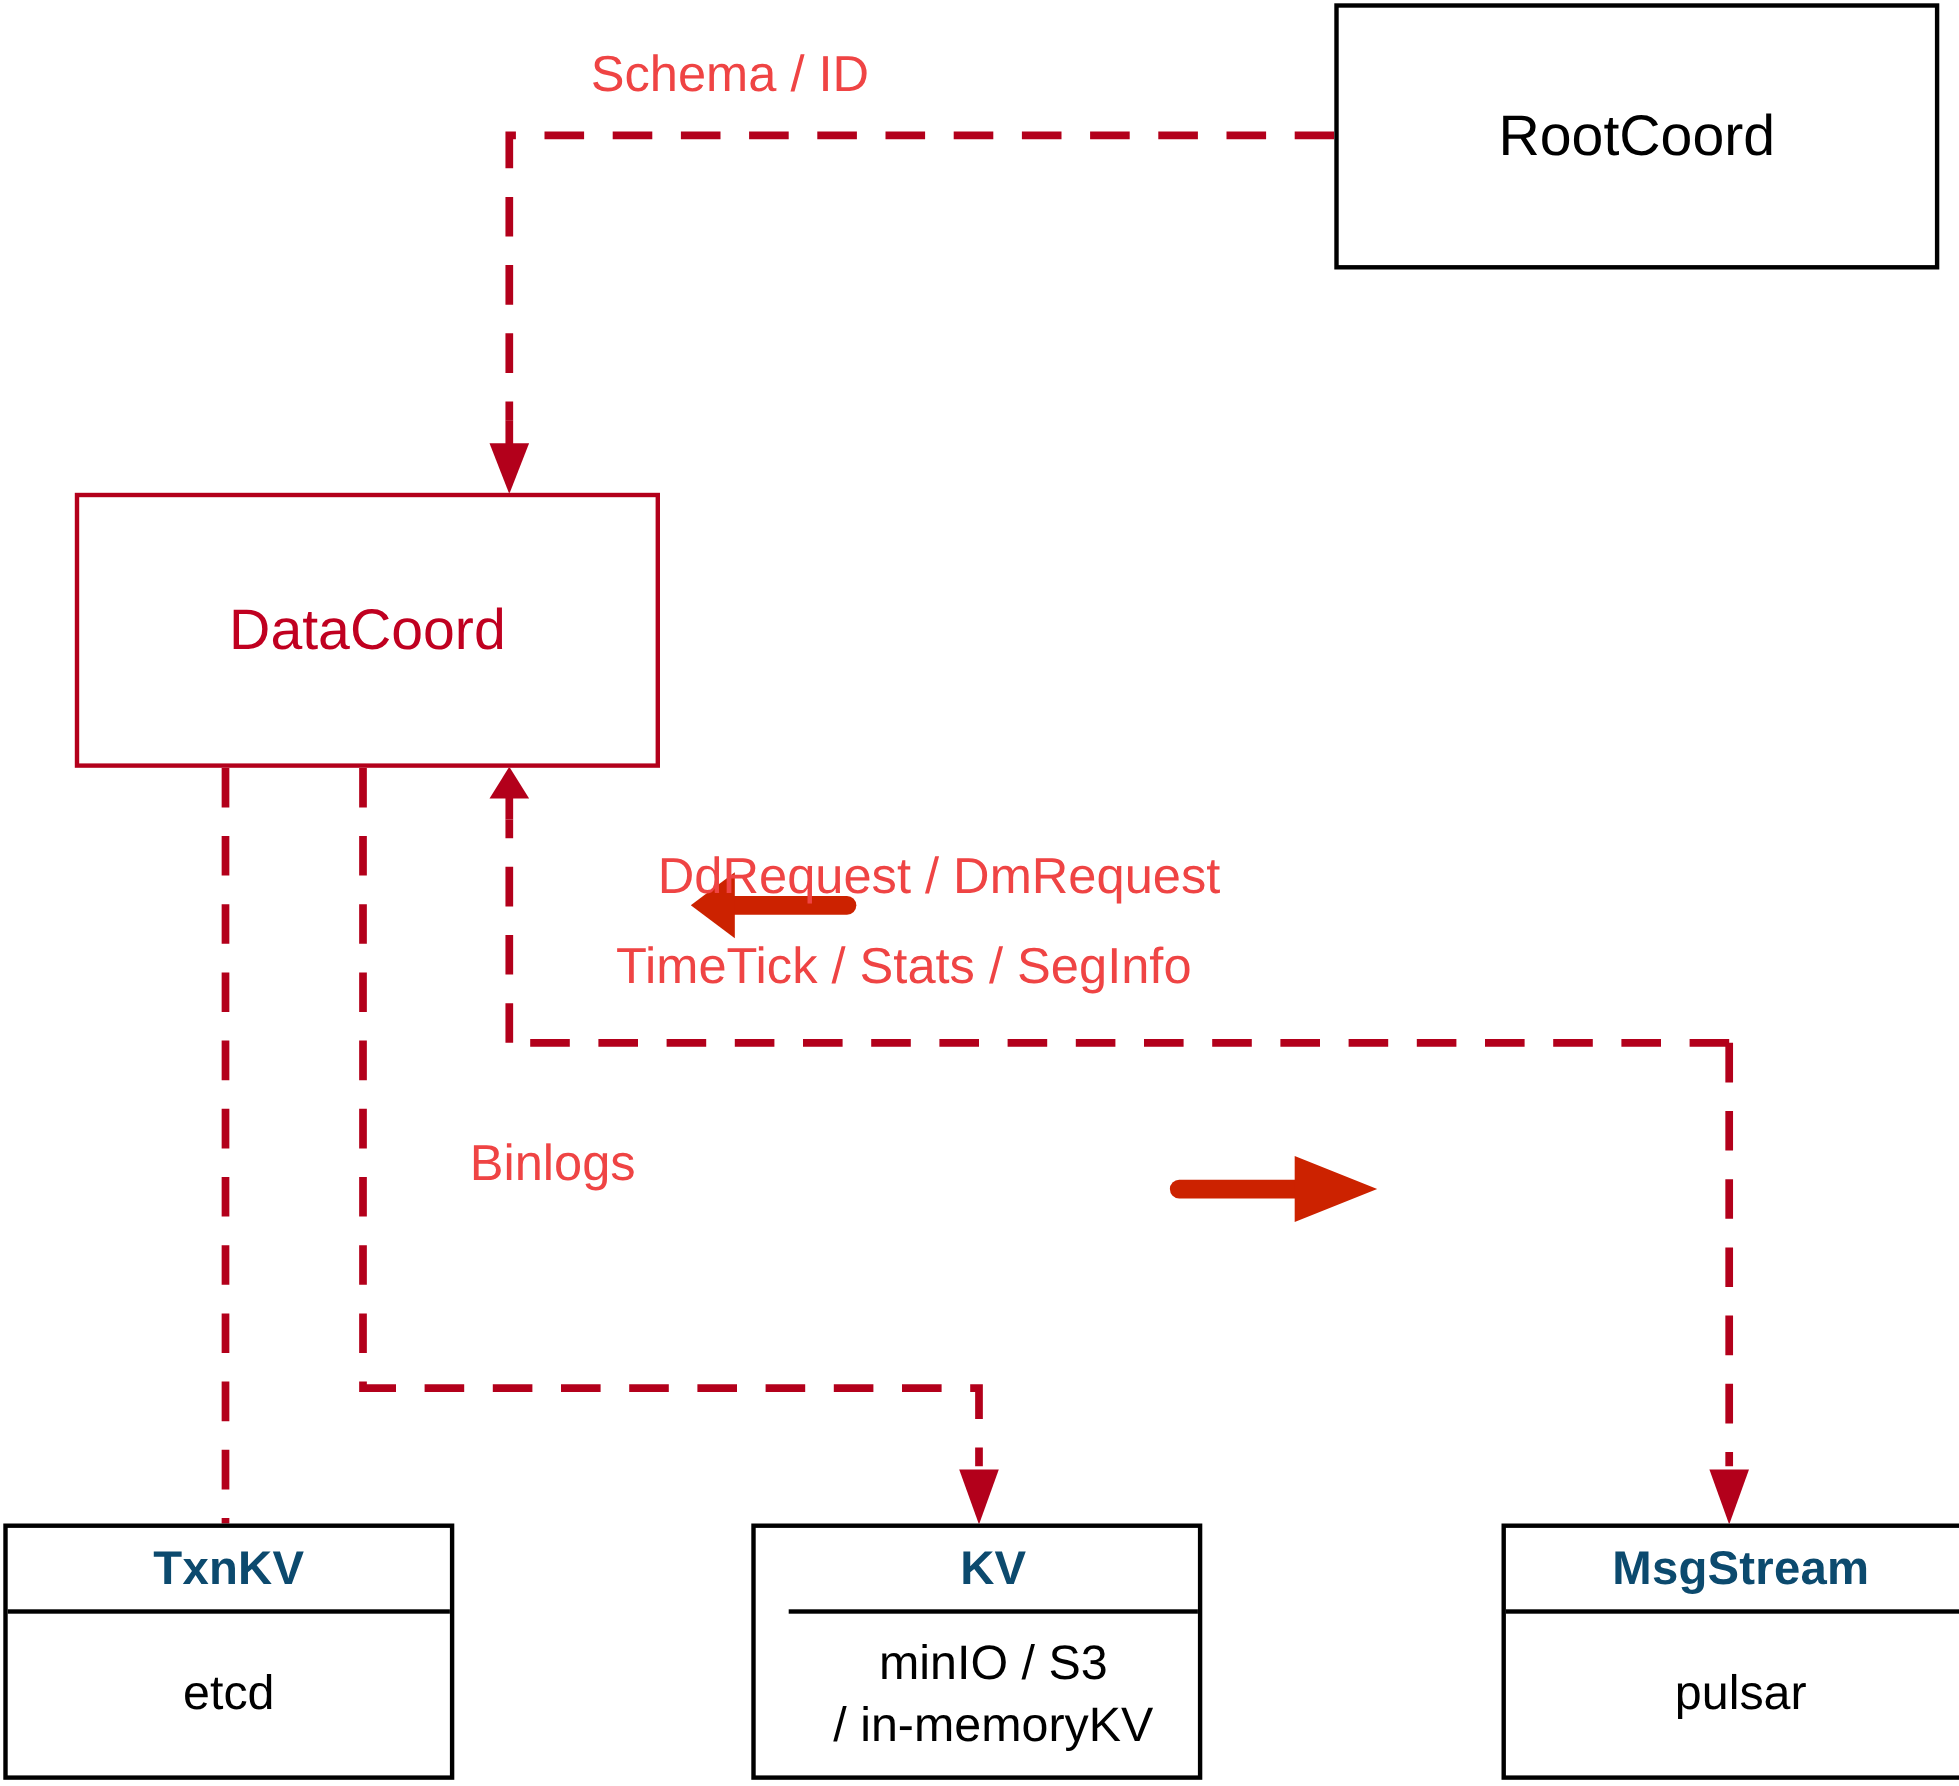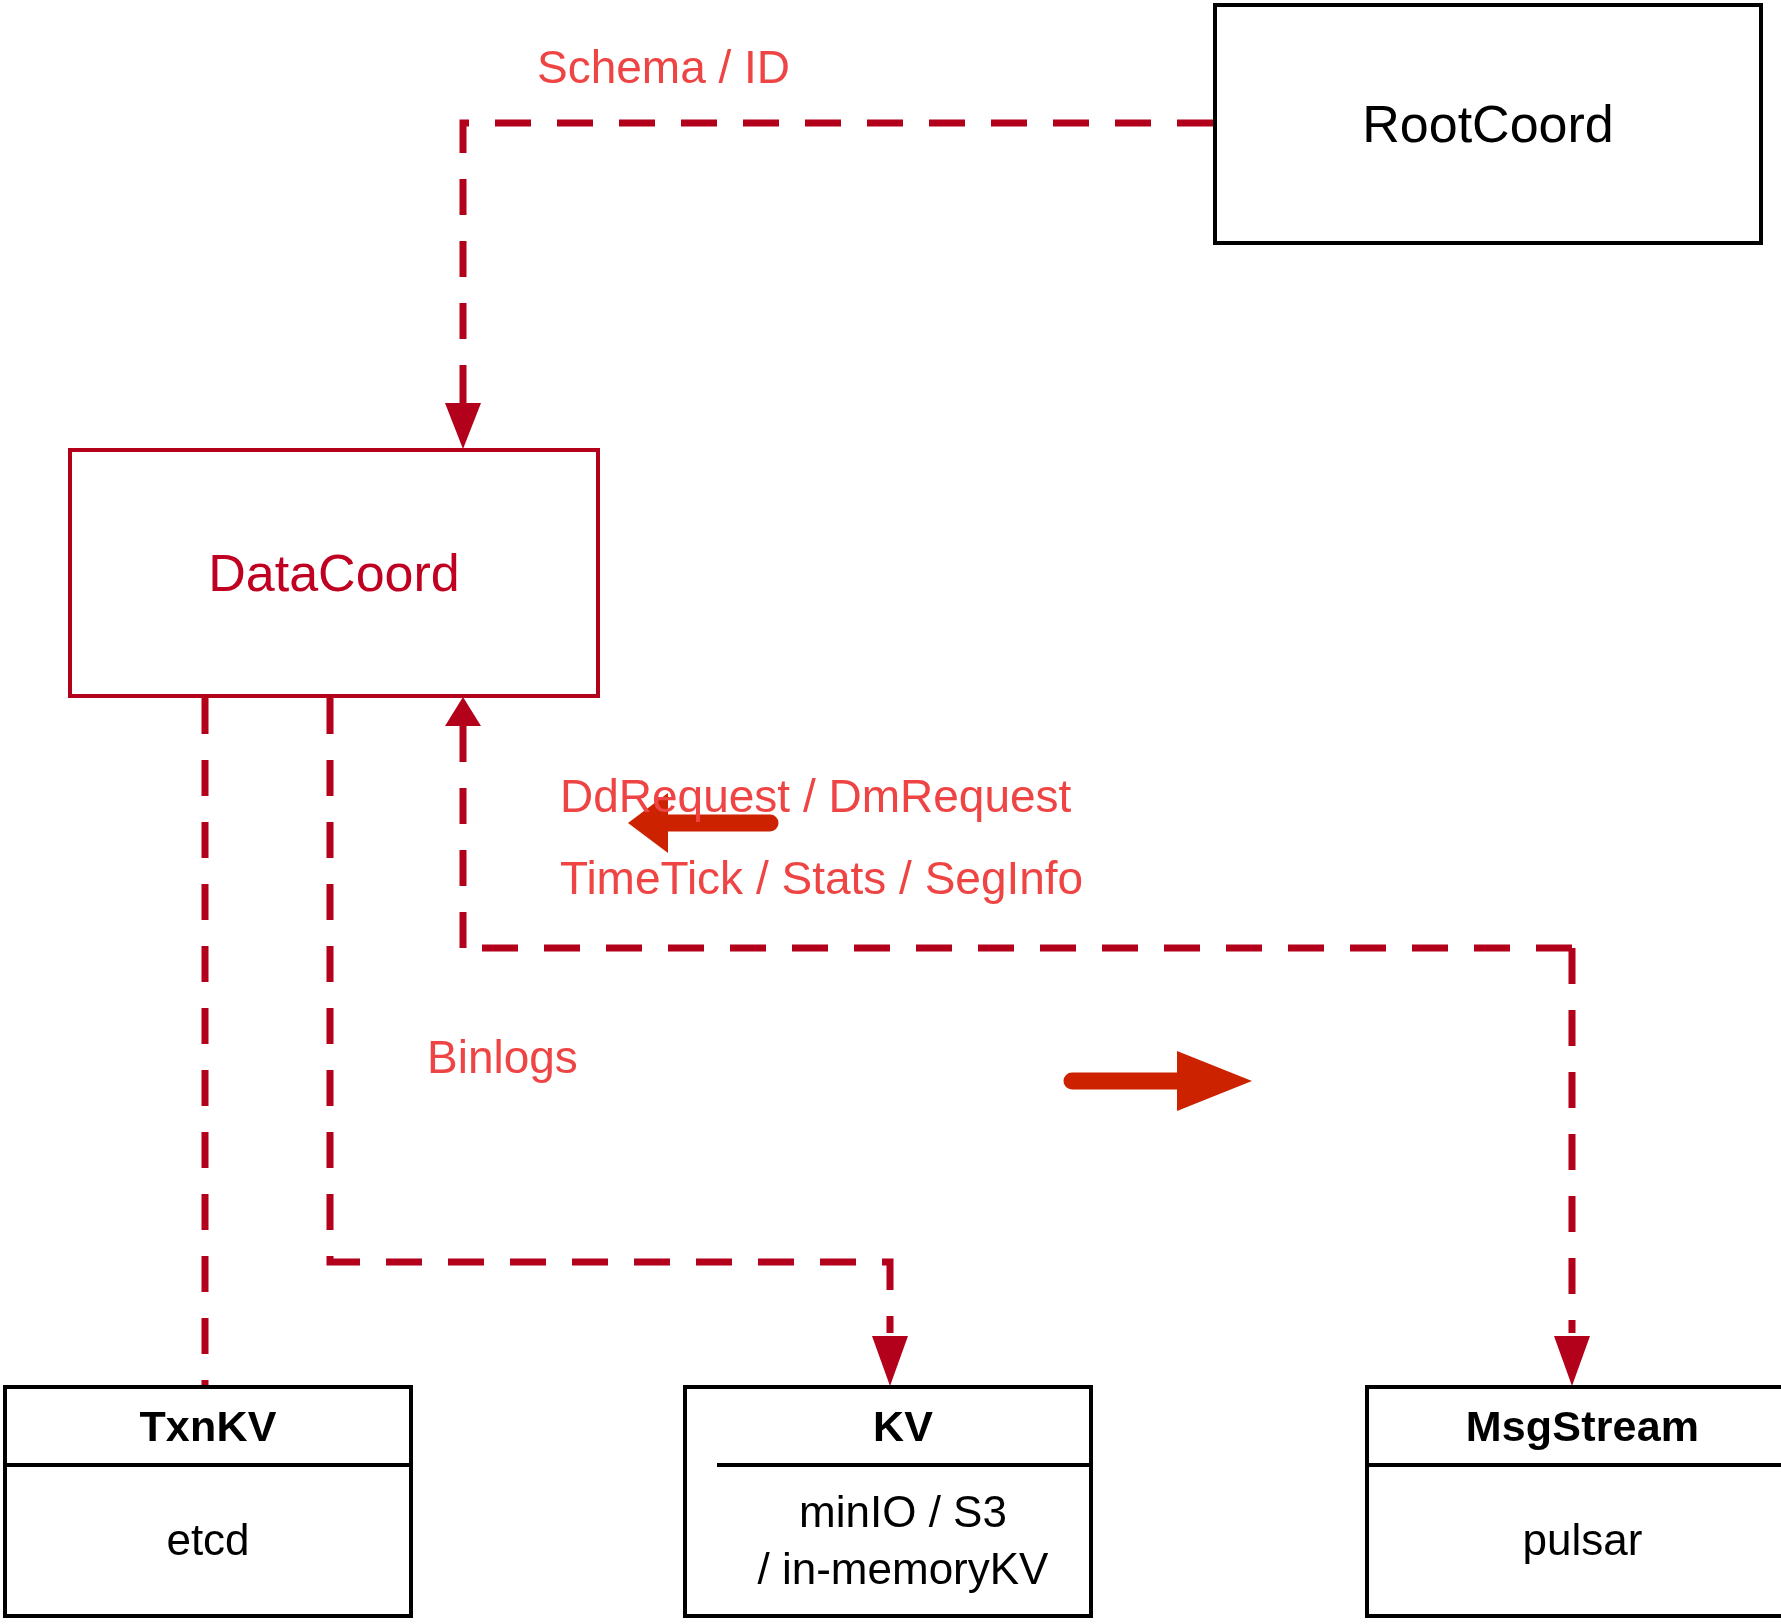--- a/index.html
+++ b/index.html
@@ -63,21 +63,21 @@
     height: 78px;
     display: flex;
     align-items: center;
     justify-content: center;
     border-bottom: 4px solid #000000;
     box-sizing: border-box;
   }
   .node.split .head .label {
     font-size: 43px;
     font-weight: bold;
-    color: #000000;
+    color: #0c4a6e;
     letter-spacing: .2px;
   }
   .node.split .body {
     flex: 1;
     display: flex;
     flex-direction: column;
     align-items: center;
     justify-content: center;
     padding: 0 8px;
     box-sizing: border-box;
@@ -182,19 +182,19 @@
     <div class="head">
       <span class="label">MsgStream</span>
     </div>
     <div class="body">
       <div class="line">pulsar</div>
     </div>
   </div>
 
   <div class="edge-label" style="left:537px; top:44px;">Schema / ID</div>
 
-  <div class="edge-label" style="left:560px; top:773px;">DdRequest / DmRequest</div>
+  <div class="edge-label" style="left:598px; top:773px;">DdRequest / DmRequest</div>
 
   <div class="edge-label" style="left:560px; top:855px;">TimeTick / Stats / SegInfo</div>
 
   <div class="edge-label" style="left:427px; top:1034px;">Binlogs</div>
 
 </div>
 
 </body></html>

